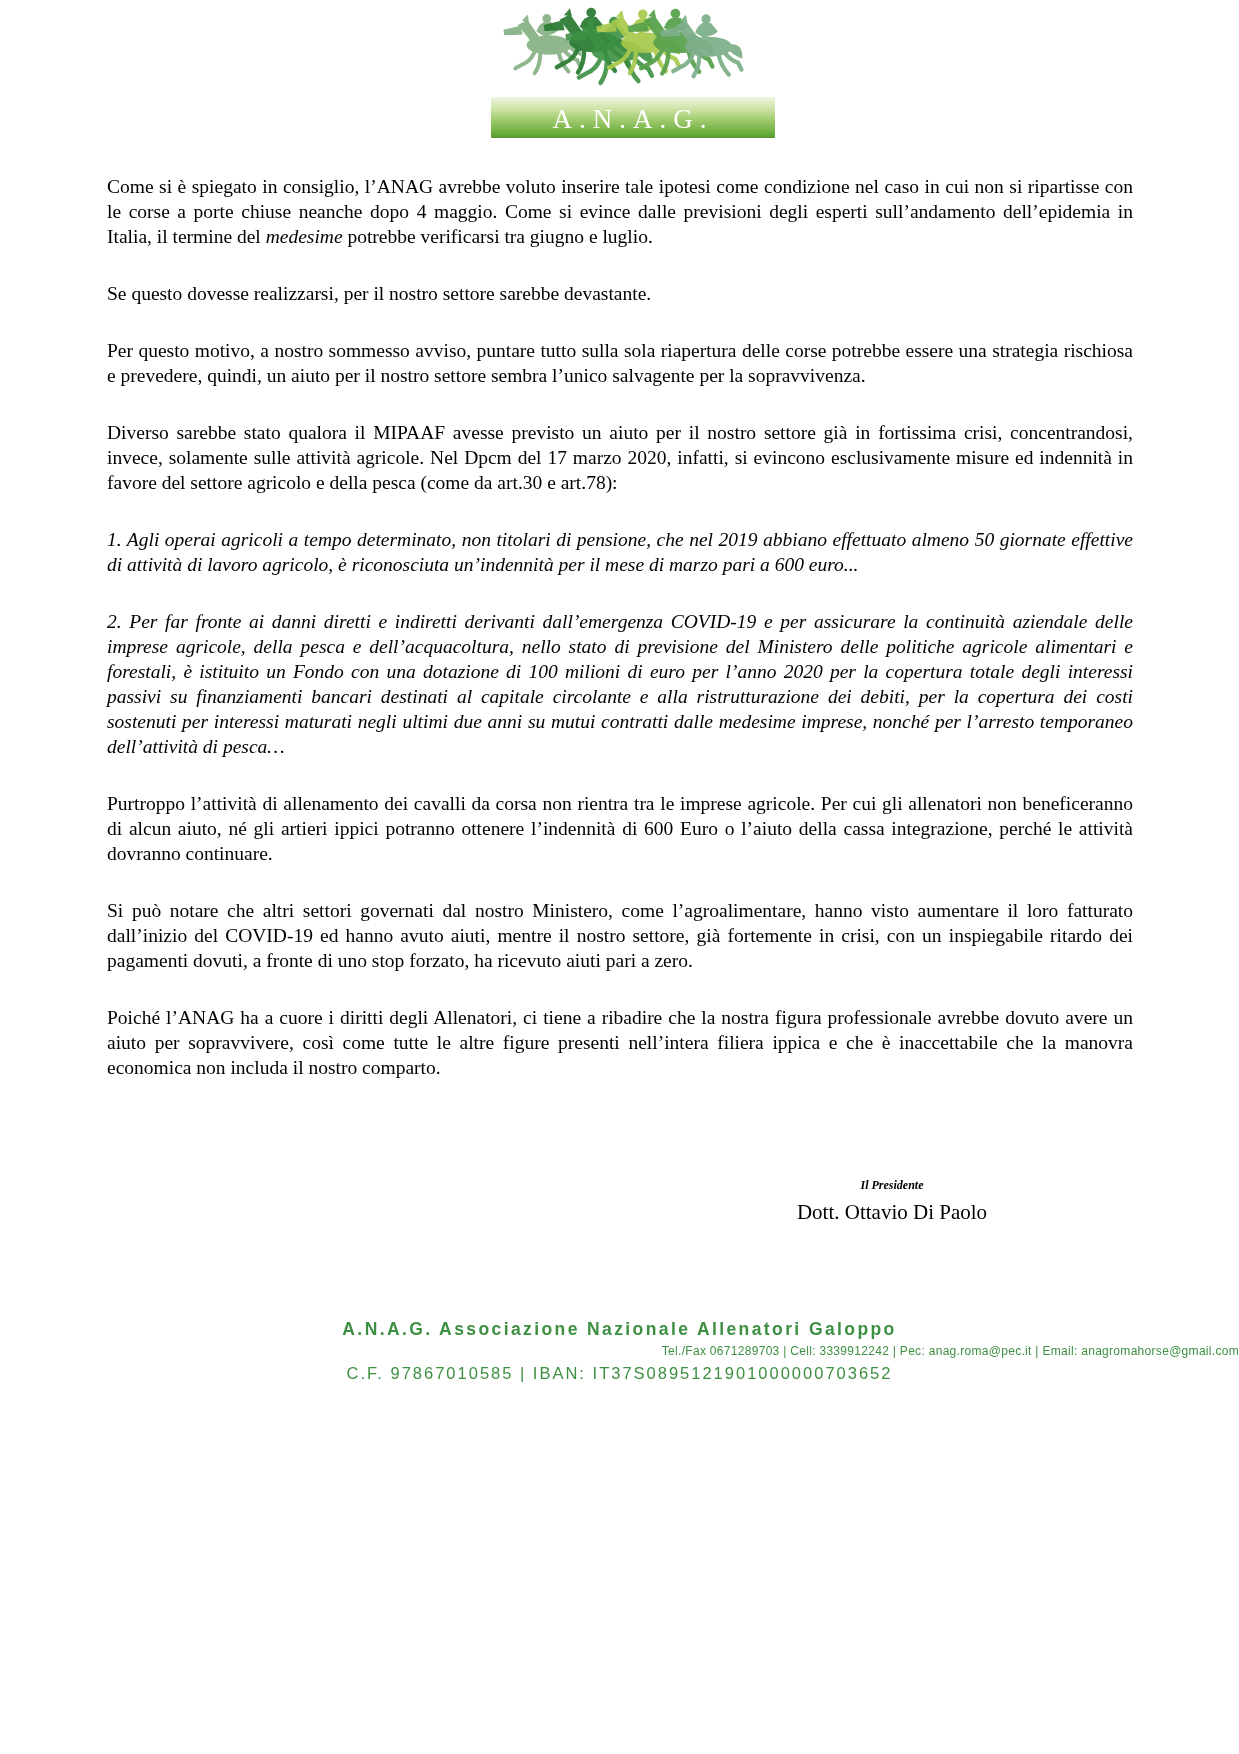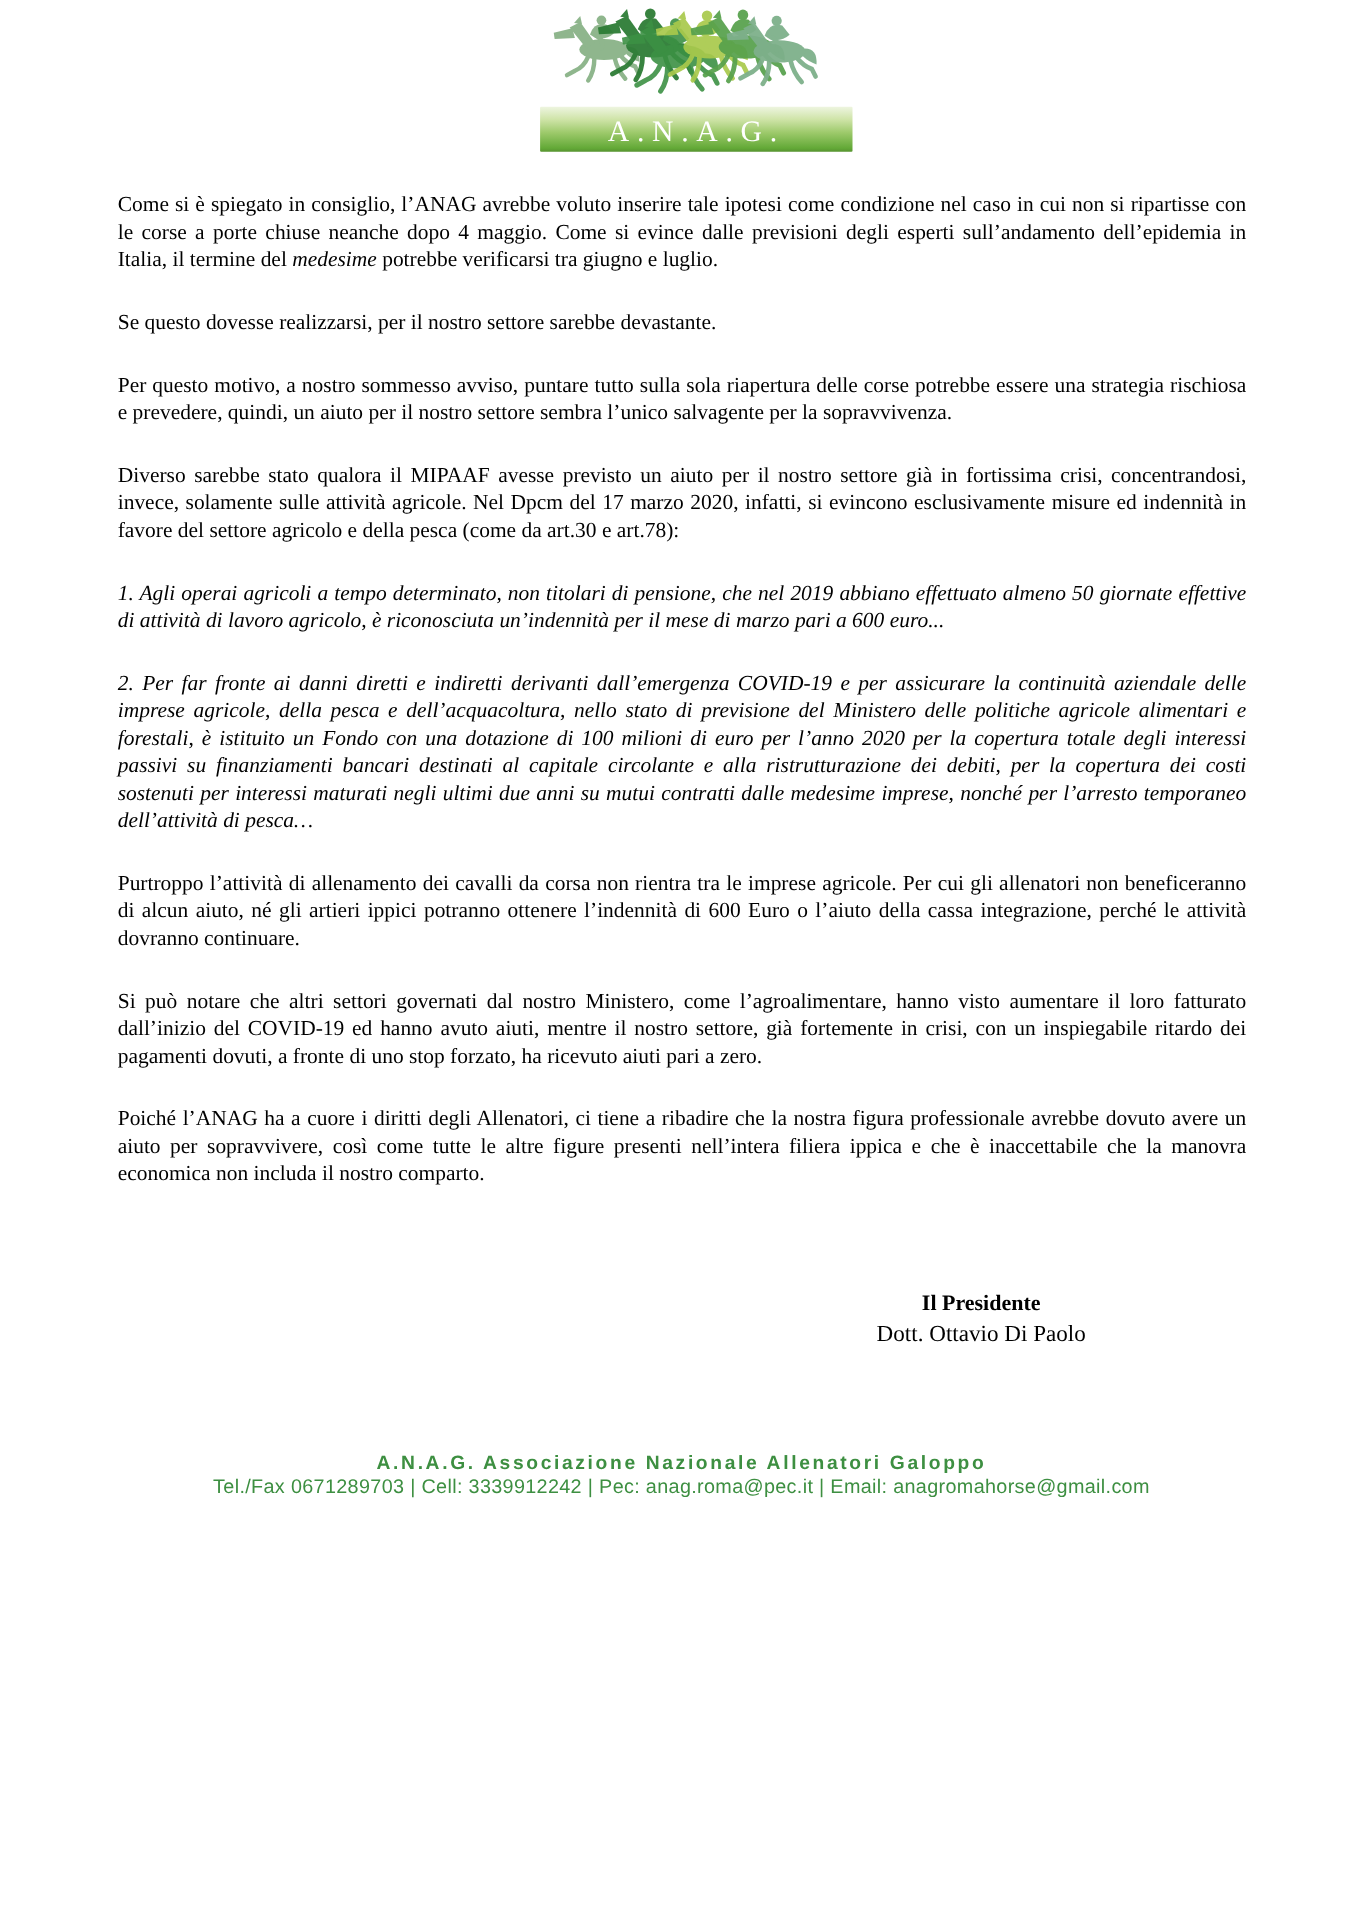--- a/index.html
+++ b/index.html
@@ -58,21 +58,22 @@
 
   
   .signature {
     margin-top: 92px;
     margin-left: 682px;
     width: 420px;
     text-align: center;
   }
   .signature .role {
     font-weight: bold;
-    font-size: 20px;
+    font-style: italic;
+    font-size: 12px;
     line-height: 26px;
   }
   .signature .name {
     font-size: 21px;
     line-height: 28px;
   }
 
   
   .footer {
     margin-top: 92px;
@@ -86,23 +87,24 @@
     font-size: 17.5px;
     line-height: 22px;
     letter-spacing: 2.4px;
   }
   .footer .addr {
     font-size: 16.5px;
     line-height: 21px;
     letter-spacing: 0.4px;
   }
   .footer .contacts {
-    font-size: 18px;
+    font-size: 12px;
     line-height: 23px;
     letter-spacing: 0.3px;
+    text-align: right;
   }
   .footer .fiscal {
     font-size: 16.5px;
     line-height: 21px;
     letter-spacing: 2px;
   }
 </style>
 </head>
 <body>
 
@@ -161,15 +163,16 @@
     </div>
 
   <div class="signature">
     <div class="role">Il Presidente</div>
     <div class="name">Dott. Ottavio Di Paolo</div>
   </div>
 
   <div class="footer">
     <div class="org">A.N.A.G. Associazione Nazionale Allenatori Galoppo</div>
     <div class="contacts">Tel./Fax 0671289703 | Cell: 3339912242 | Pec: anag.roma@pec.it | Email: anagromahorse@gmail.com</div>
+    <div class="fiscal">C.F. 97867010585 | IBAN: IT37S0895121901000000703652</div>
   </div>
 
 </div>
 
 </body></html>

